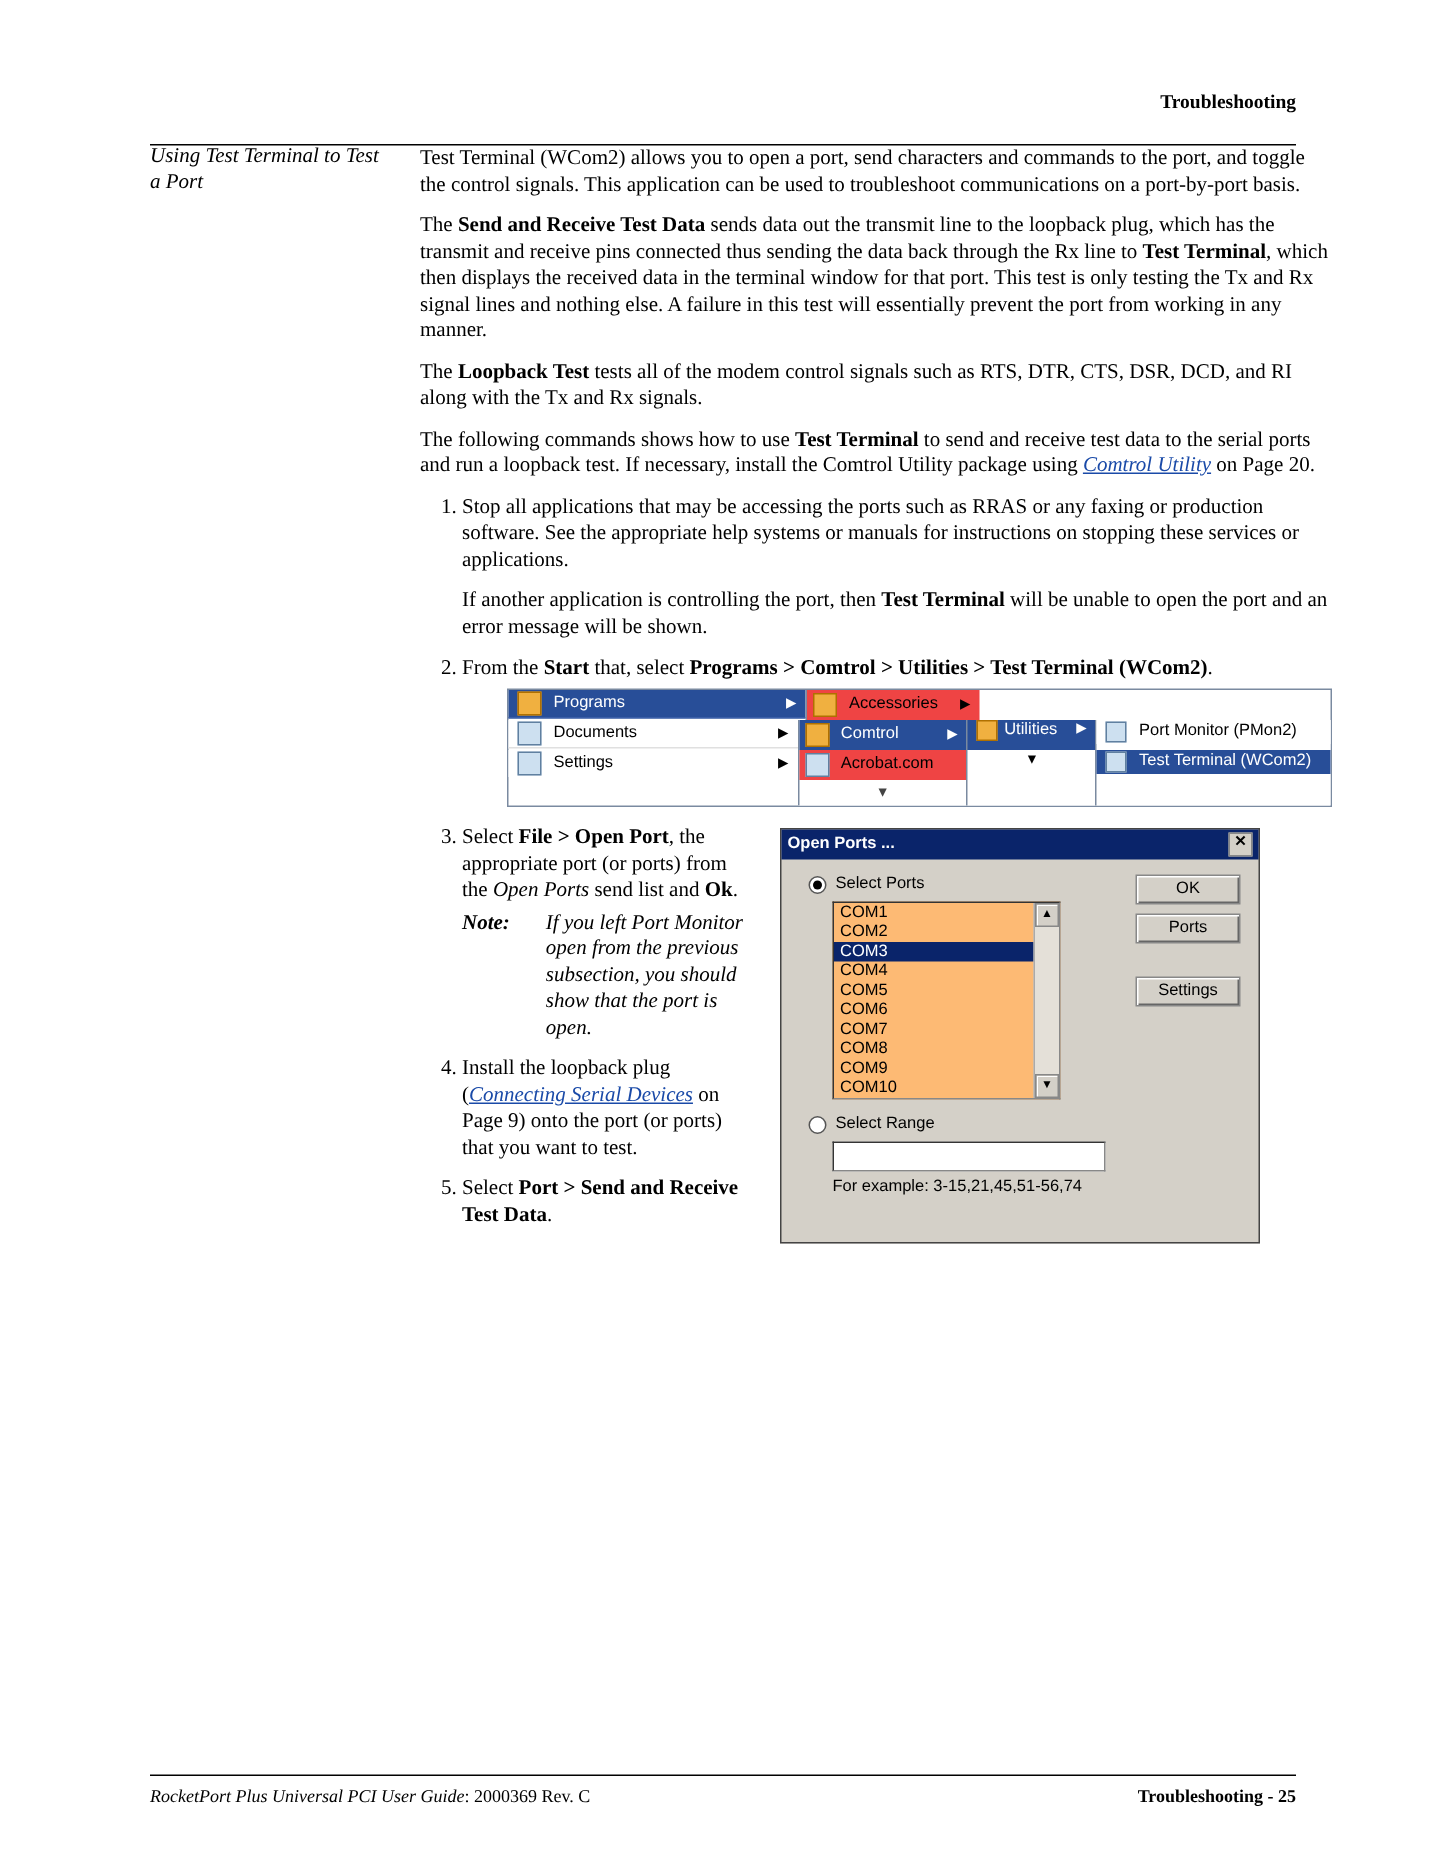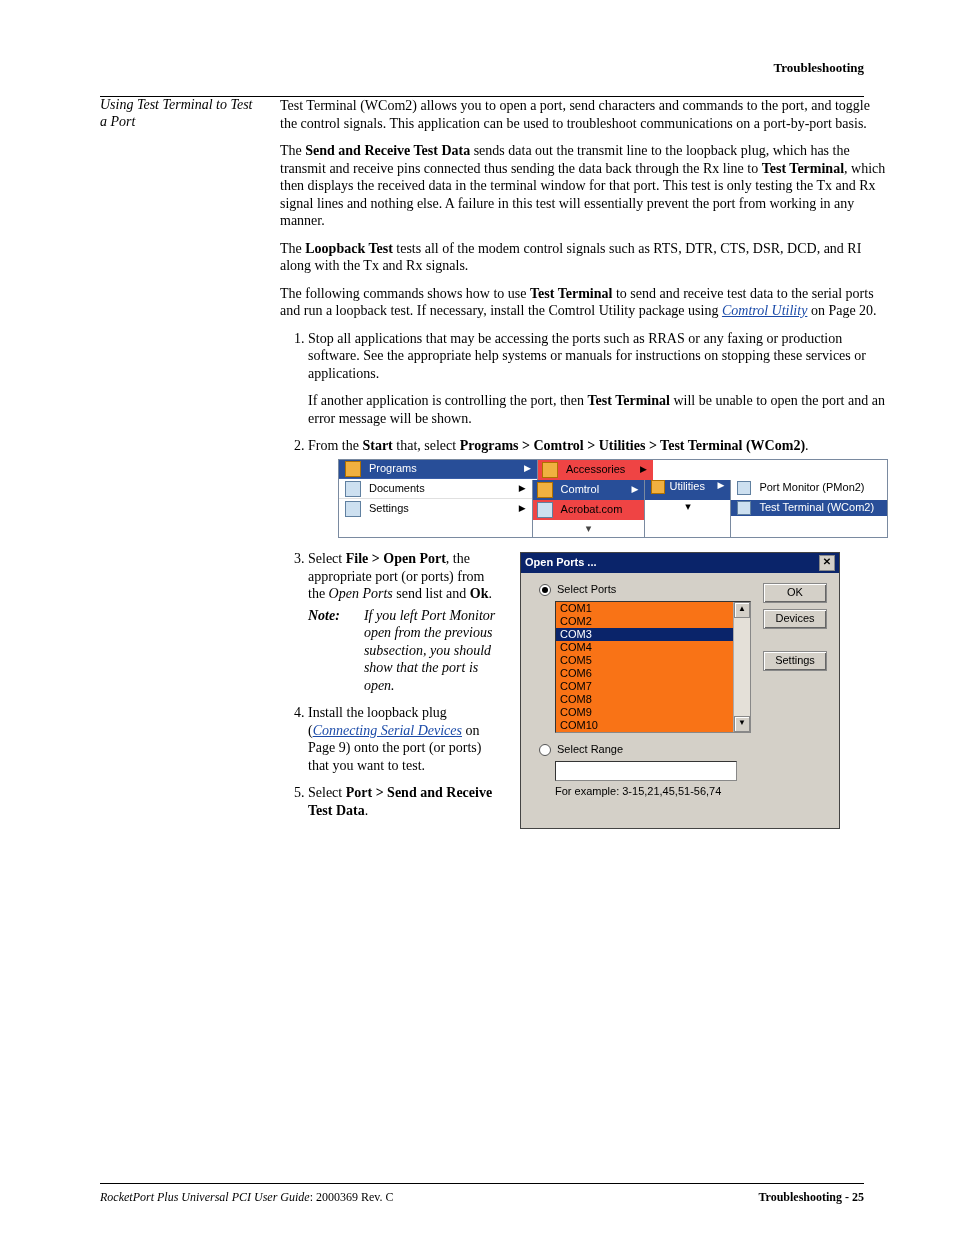--- a/index.html
+++ b/index.html
@@ -118,26 +118,25 @@
     background: #d4d0c8;
     padding: 2px 0;
     text-align: center;
     box-shadow: inset 1px 1px 0 #fff, inset -1px -1px 0 #666;
   }
   .radio-row { display:flex; align-items:center; gap:6px; margin-bottom:4px; }
   .radio { width:10px; height:10px; border-radius:50%; border:1px solid #555; background:#fff; position:relative; }
   .radio.checked::after { content:""; position:absolute; inset:2px; background:#000; border-radius:50%; }
   .listbox {
     width: 150px; height: 130px;
-    background:#f97316; border:1px inset #888;
+    background:#fdba74; border:1px inset #888;
     overflow:hidden;
     margin: 2px 0 10px 16px;
     position: relative;
     font-size: 11px;
-    padding-left: 44px;
   }
   .list-inner { position:absolute; inset:0 16px 0 0; }
   .list-item { padding: 0 4px; line-height: 13px; }
   .list-item.sel { background:#0a246a; color:#fff; }
   .scrollbar { position:absolute; right:0; top:0; bottom:0; width:16px; background:#e4e0d8; border-left:1px solid #aaa; }
   .sb-btn { height:14px; background:#d4d0c8; border:1px solid #888; box-shadow: inset 1px 1px 0 #fff; text-align:center; font-size:8px; line-height:12px; }
   .dlg-input { width: 180px; height:18px; background:#fff; border:1px inset #888; margin: 2px 0 4px 16px; }
   .dlg-example { margin-left:16px; font-size:11px; }
   .footer {
     position: absolute;
@@ -311,21 +310,21 @@
               </div>
               <div class="radio-row">
                 <span class="radio"></span>
                 <span>Select Range</span>
               </div>
               <div class="dlg-input"></div>
               <div class="dlg-example">For example: 3-15,21,45,51-56,74</div>
             </div>
             <div class="dlg-right">
               <div class="dlg-btn">OK</div>
-              <div class="dlg-btn">Devices</div>
+              <div class="dlg-btn">Ports</div>
               <div style="height:10px"></div>
               <div class="dlg-btn">Settings</div>
             </div>
           </div>
         </div>
       </div>
 
     </div>
   </div>
 </div>

